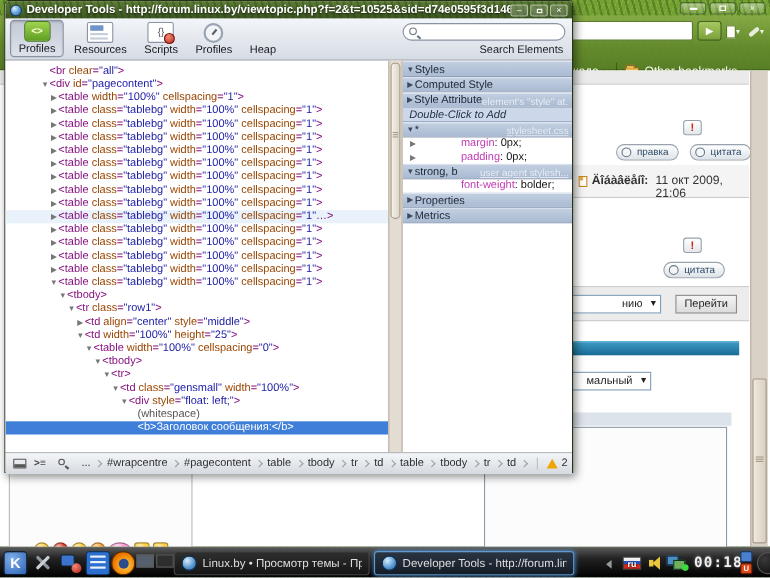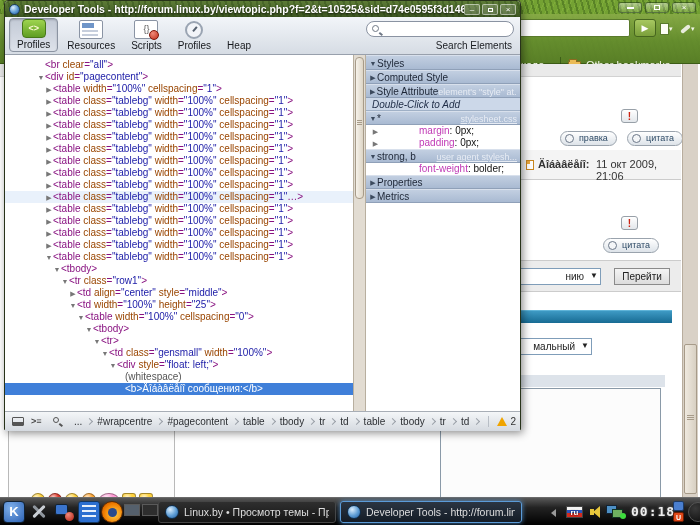--- a/index.html
+++ b/index.html
@@ -360,21 +360,21 @@
           <div class="trow" style="padding-left: 48px;"><span class="arr">▼</span><span class="tk-p">&lt;tbody&gt;</span></div>
           <div class="trow" style="padding-left: 56px;"><span class="arr">▼</span><span class="tk-p">&lt;tr </span><span class="tk-a">class</span><span class="tk-p">=</span><span class="tk-v">"row1"</span><span class="tk-p">&gt;</span></div>
           <div class="trow" style="padding-left: 64px;"><span class="arr">▶</span><span class="tk-p">&lt;td </span><span class="tk-a">align</span><span class="tk-p">=</span><span class="tk-v">"center"</span><span class="tk-p"> </span><span class="tk-a">style</span><span class="tk-p">=</span><span class="tk-v">"middle"</span><span class="tk-p">&gt;</span></div>
           <div class="trow" style="padding-left: 64px;"><span class="arr">▼</span><span class="tk-p">&lt;td </span><span class="tk-a">width</span><span class="tk-p">=</span><span class="tk-v">"100%"</span><span class="tk-p"> </span><span class="tk-a">height</span><span class="tk-p">=</span><span class="tk-v">"25"</span><span class="tk-p">&gt;</span></div>
           <div class="trow" style="padding-left: 72px;"><span class="arr">▼</span><span class="tk-p">&lt;table </span><span class="tk-a">width</span><span class="tk-p">=</span><span class="tk-v">"100%"</span><span class="tk-p"> </span><span class="tk-a">cellspacing</span><span class="tk-p">=</span><span class="tk-v">"0"</span><span class="tk-p">&gt;</span></div>
           <div class="trow" style="padding-left: 80px;"><span class="arr">▼</span><span class="tk-p">&lt;tbody&gt;</span></div>
           <div class="trow" style="padding-left: 88px;"><span class="arr">▼</span><span class="tk-p">&lt;tr&gt;</span></div>
           <div class="trow" style="padding-left: 96px;"><span class="arr">▼</span><span class="tk-p">&lt;td </span><span class="tk-a">class</span><span class="tk-p">=</span><span class="tk-v">"gensmall"</span><span class="tk-p"> </span><span class="tk-a">width</span><span class="tk-p">=</span><span class="tk-v">"100%"</span><span class="tk-p">&gt;</span></div>
           <div class="trow" style="padding-left: 104px;"><span class="arr">▼</span><span class="tk-p">&lt;div </span><span class="tk-a">style</span><span class="tk-p">=</span><span class="tk-v">"float: left;"</span><span class="tk-p">&gt;</span></div>
           <div class="trow" style="padding-left: 112px;"><span class="arr"></span><span class="tk-w">(whitespace)</span></div>
-          <div class="trow sel" style="padding-left: 112px;"><span class="arr"></span><span class="tk-p">&lt;b&gt;</span><span class="tk-t">Äîáàâëåíî сообщения:</span><span class="tk-p">&lt;/b&gt;</span></div>
+          <div class="trow sel" style="padding-left: 112px;"><span class="arr"></span><span class="tk-p">&lt;b&gt;</span><span class="tk-t">Заголовок сообщения:</span><span class="tk-p">&lt;/b&gt;</span></div>
         </div>
       <div id="tree-scroll">
         <div id="tree-thumb">
             <i class="grip"></i>
             <i></i>
             <i></i>
           </div>
       </div>
       <div id="styles-panel">
           <div class="sec-h toph">

